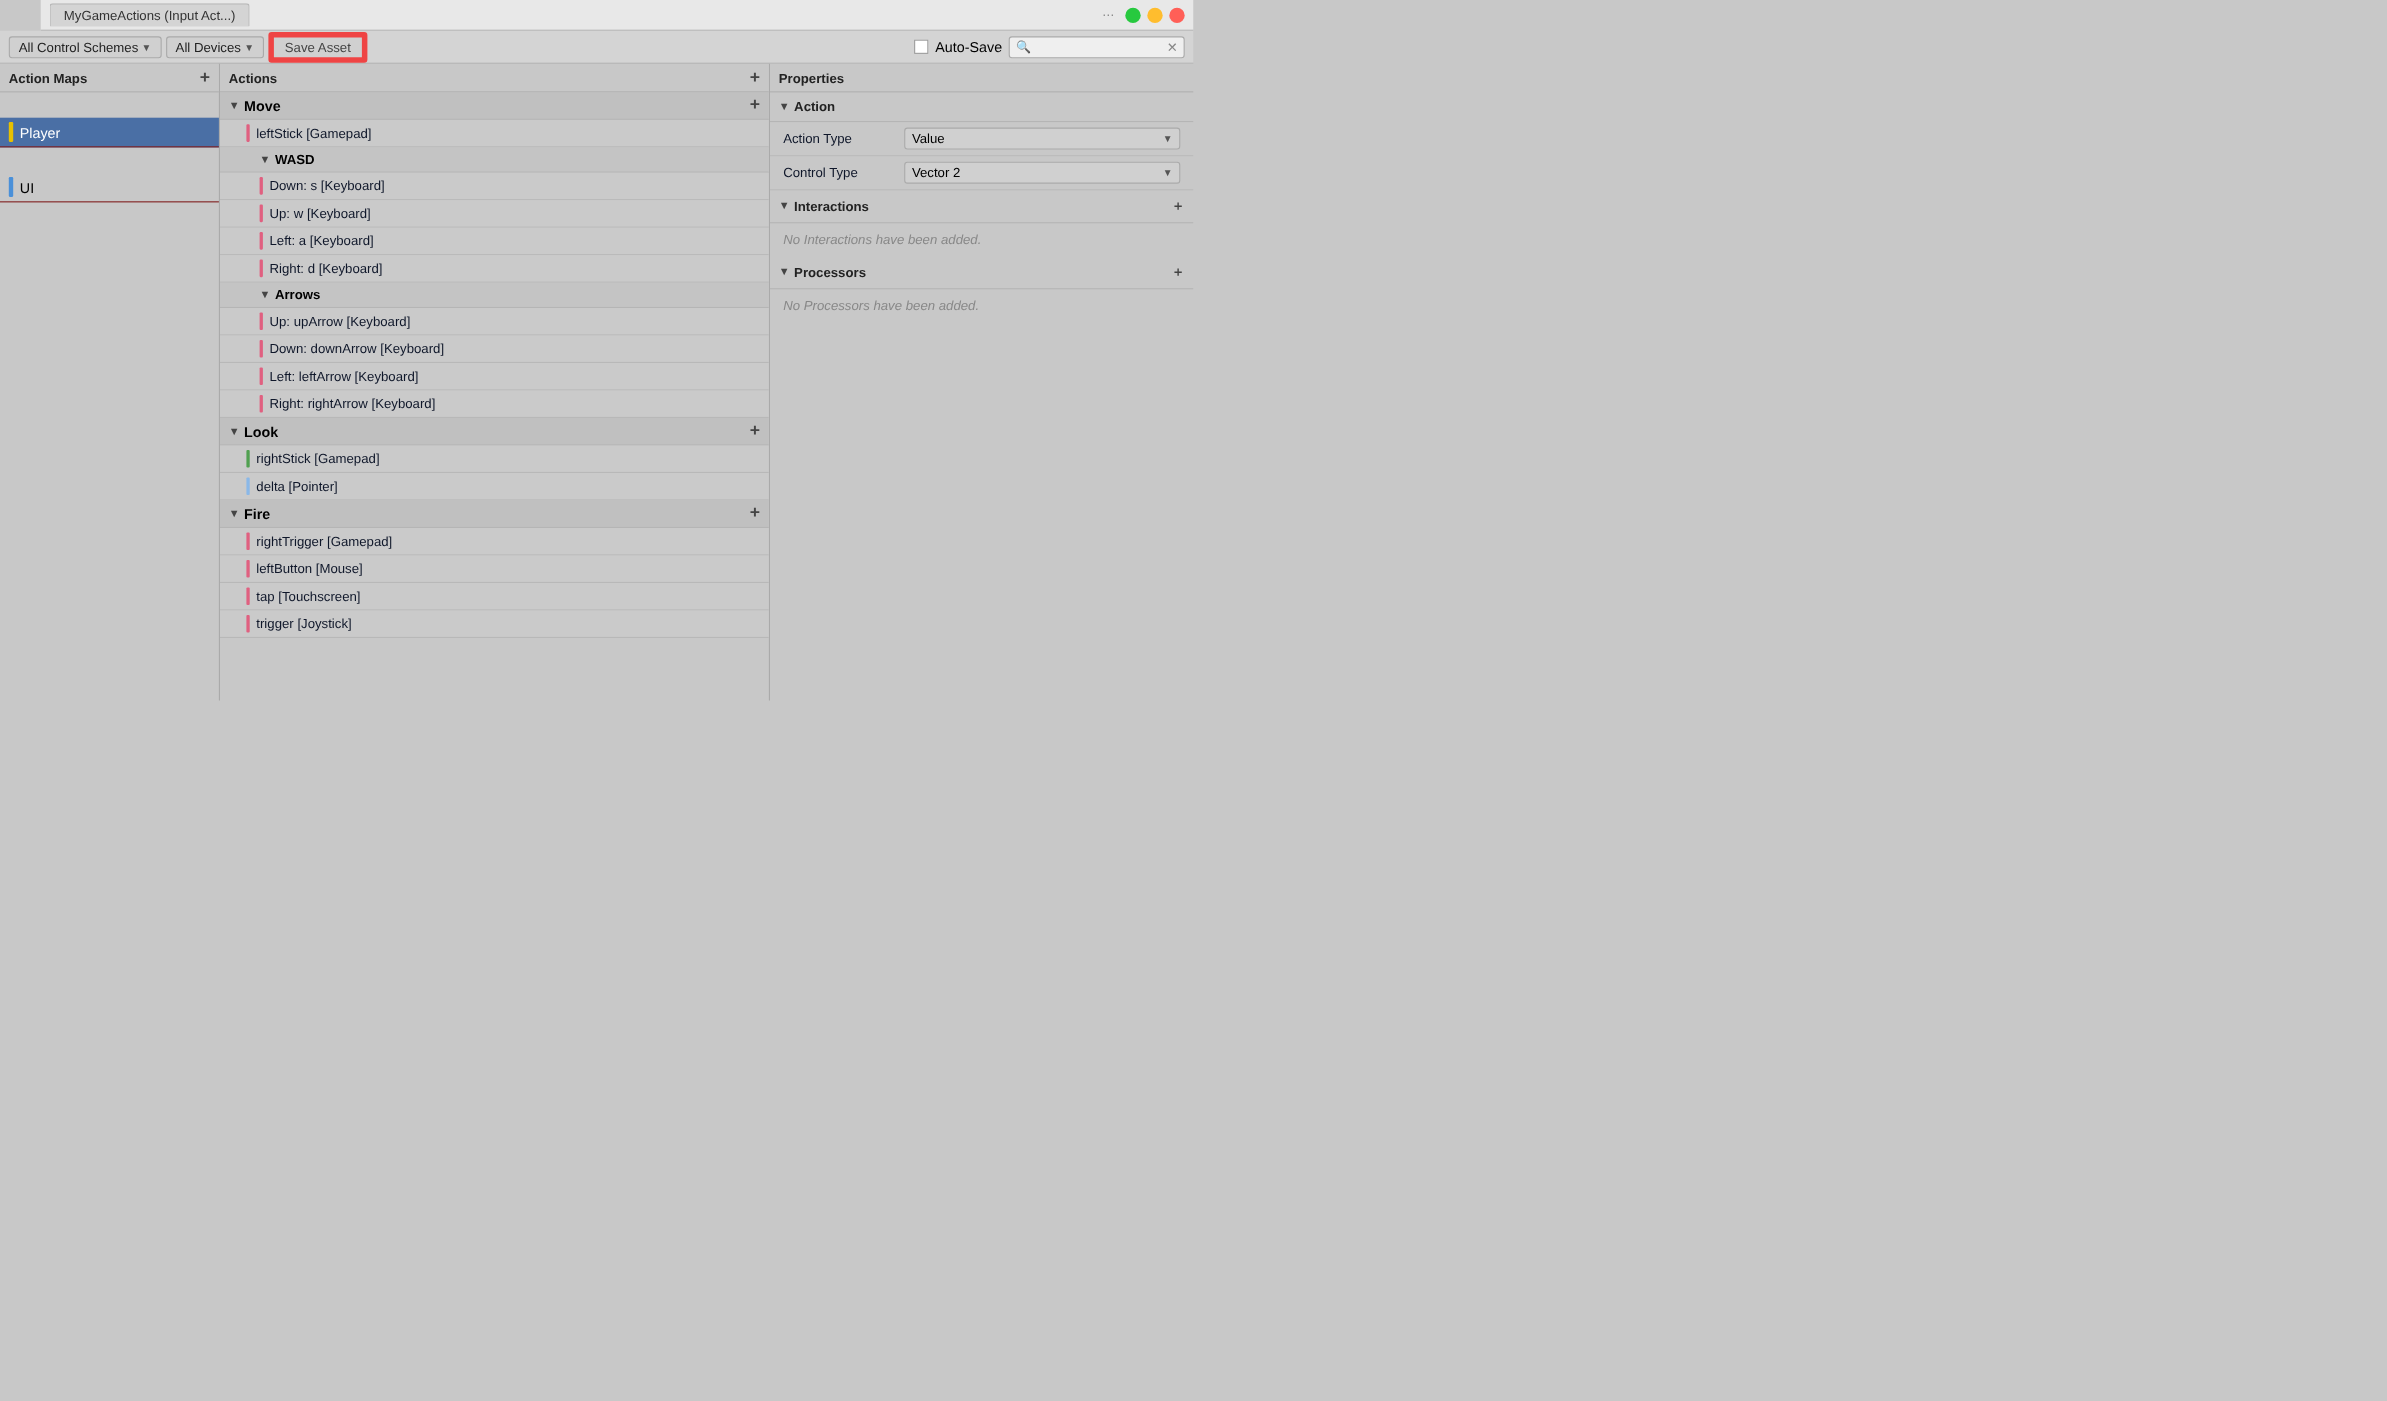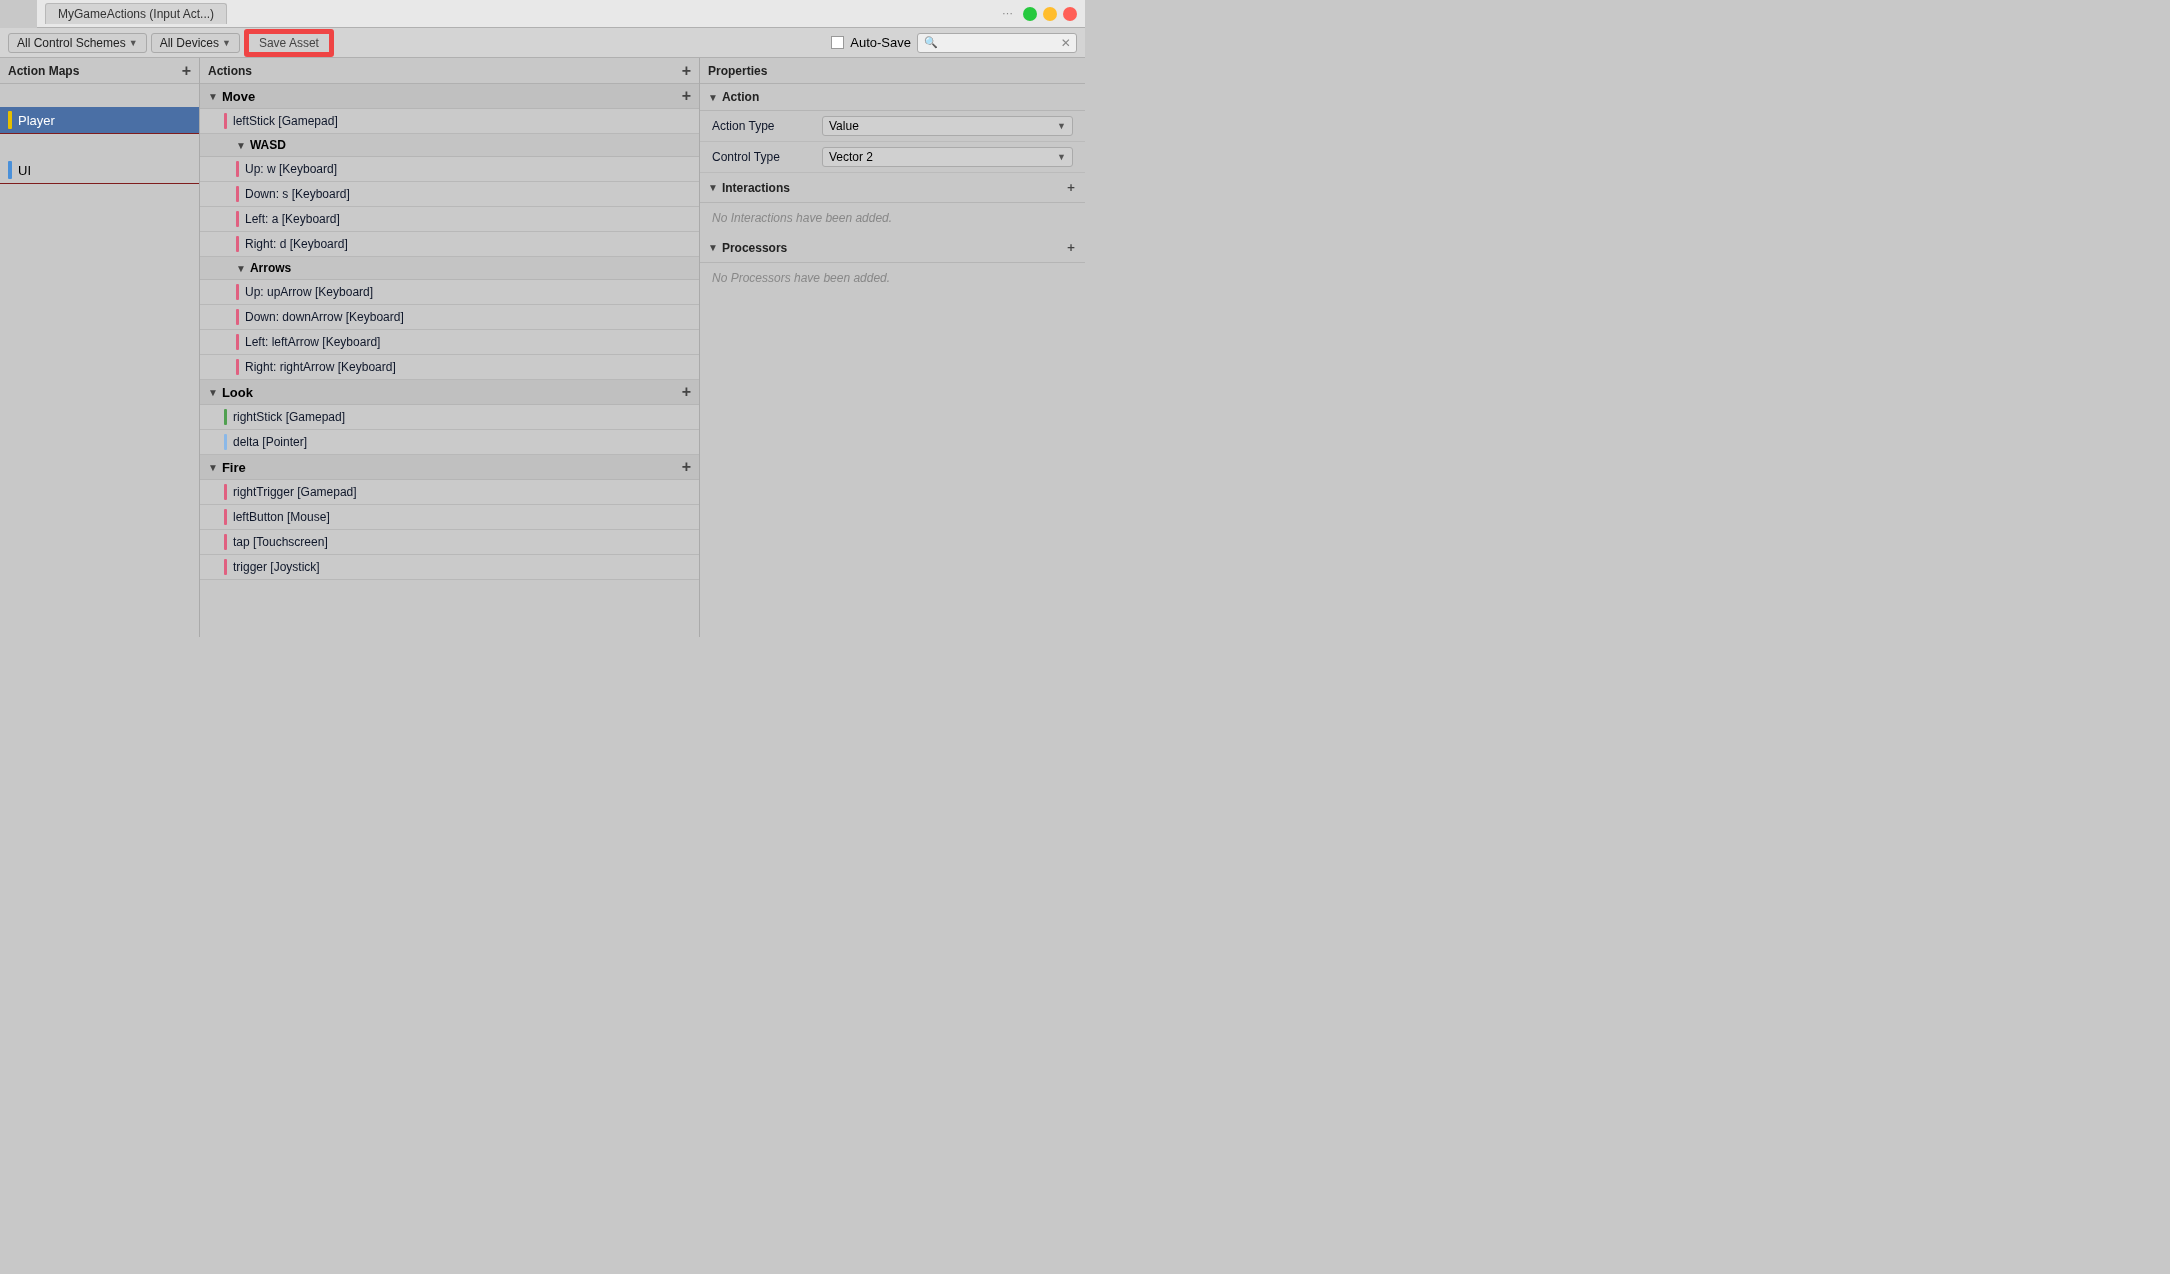--- a/index.html
+++ b/index.html
@@ -363,25 +363,25 @@
         <div class="side-bar bar-pink"></div>
         <span>leftStick [Gamepad]</span>
       </div>
 
       <div class="sub-group-header">
         <span class="chevron">▼</span>
         <span>WASD</span>
       </div>
       <div class="action-item sub">
         <div class="side-bar bar-pink"></div>
+        <span>Down: s [Keyboard]</span>
+      </div>
+      <div class="action-item sub">
+        <div class="side-bar bar-pink"></div>
         <span>Up: w [Keyboard]</span>
-      </div>
-      <div class="action-item sub">
-        <div class="side-bar bar-pink"></div>
-        <span>Down: s [Keyboard]</span>
       </div>
       <div class="action-item sub">
         <div class="side-bar bar-pink"></div>
         <span>Left: a [Keyboard]</span>
       </div>
       <div class="action-item sub">
         <div class="side-bar bar-pink"></div>
         <span>Right: d [Keyboard]</span>
       </div>
 

